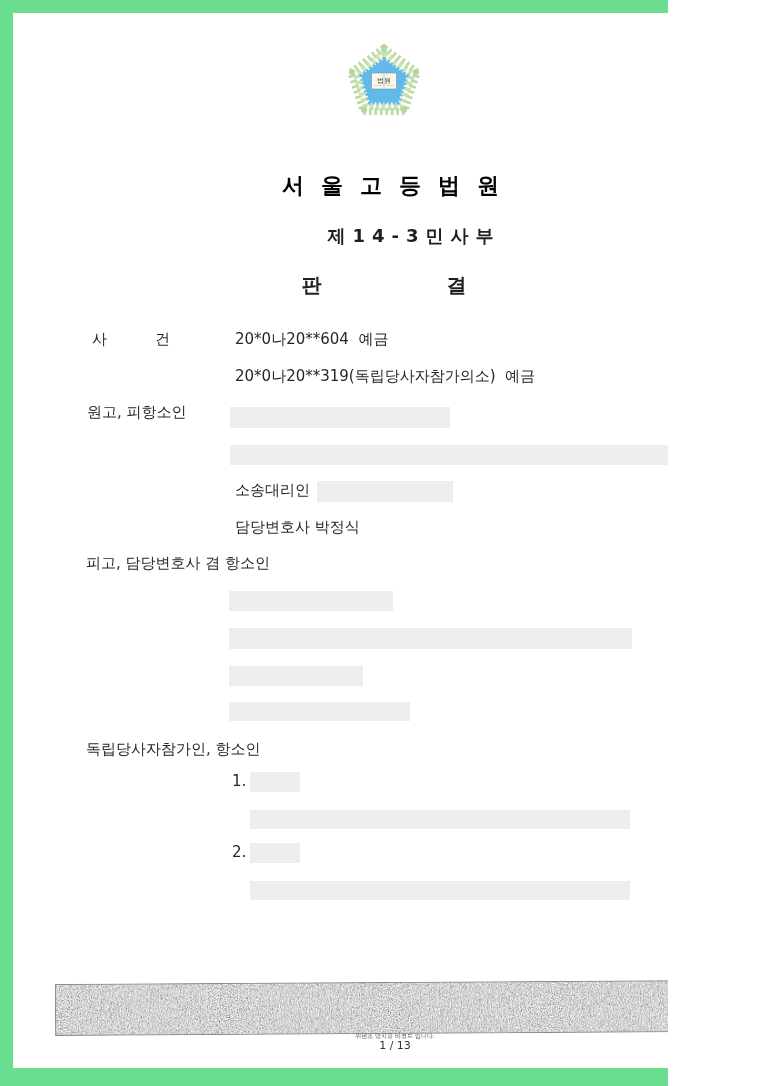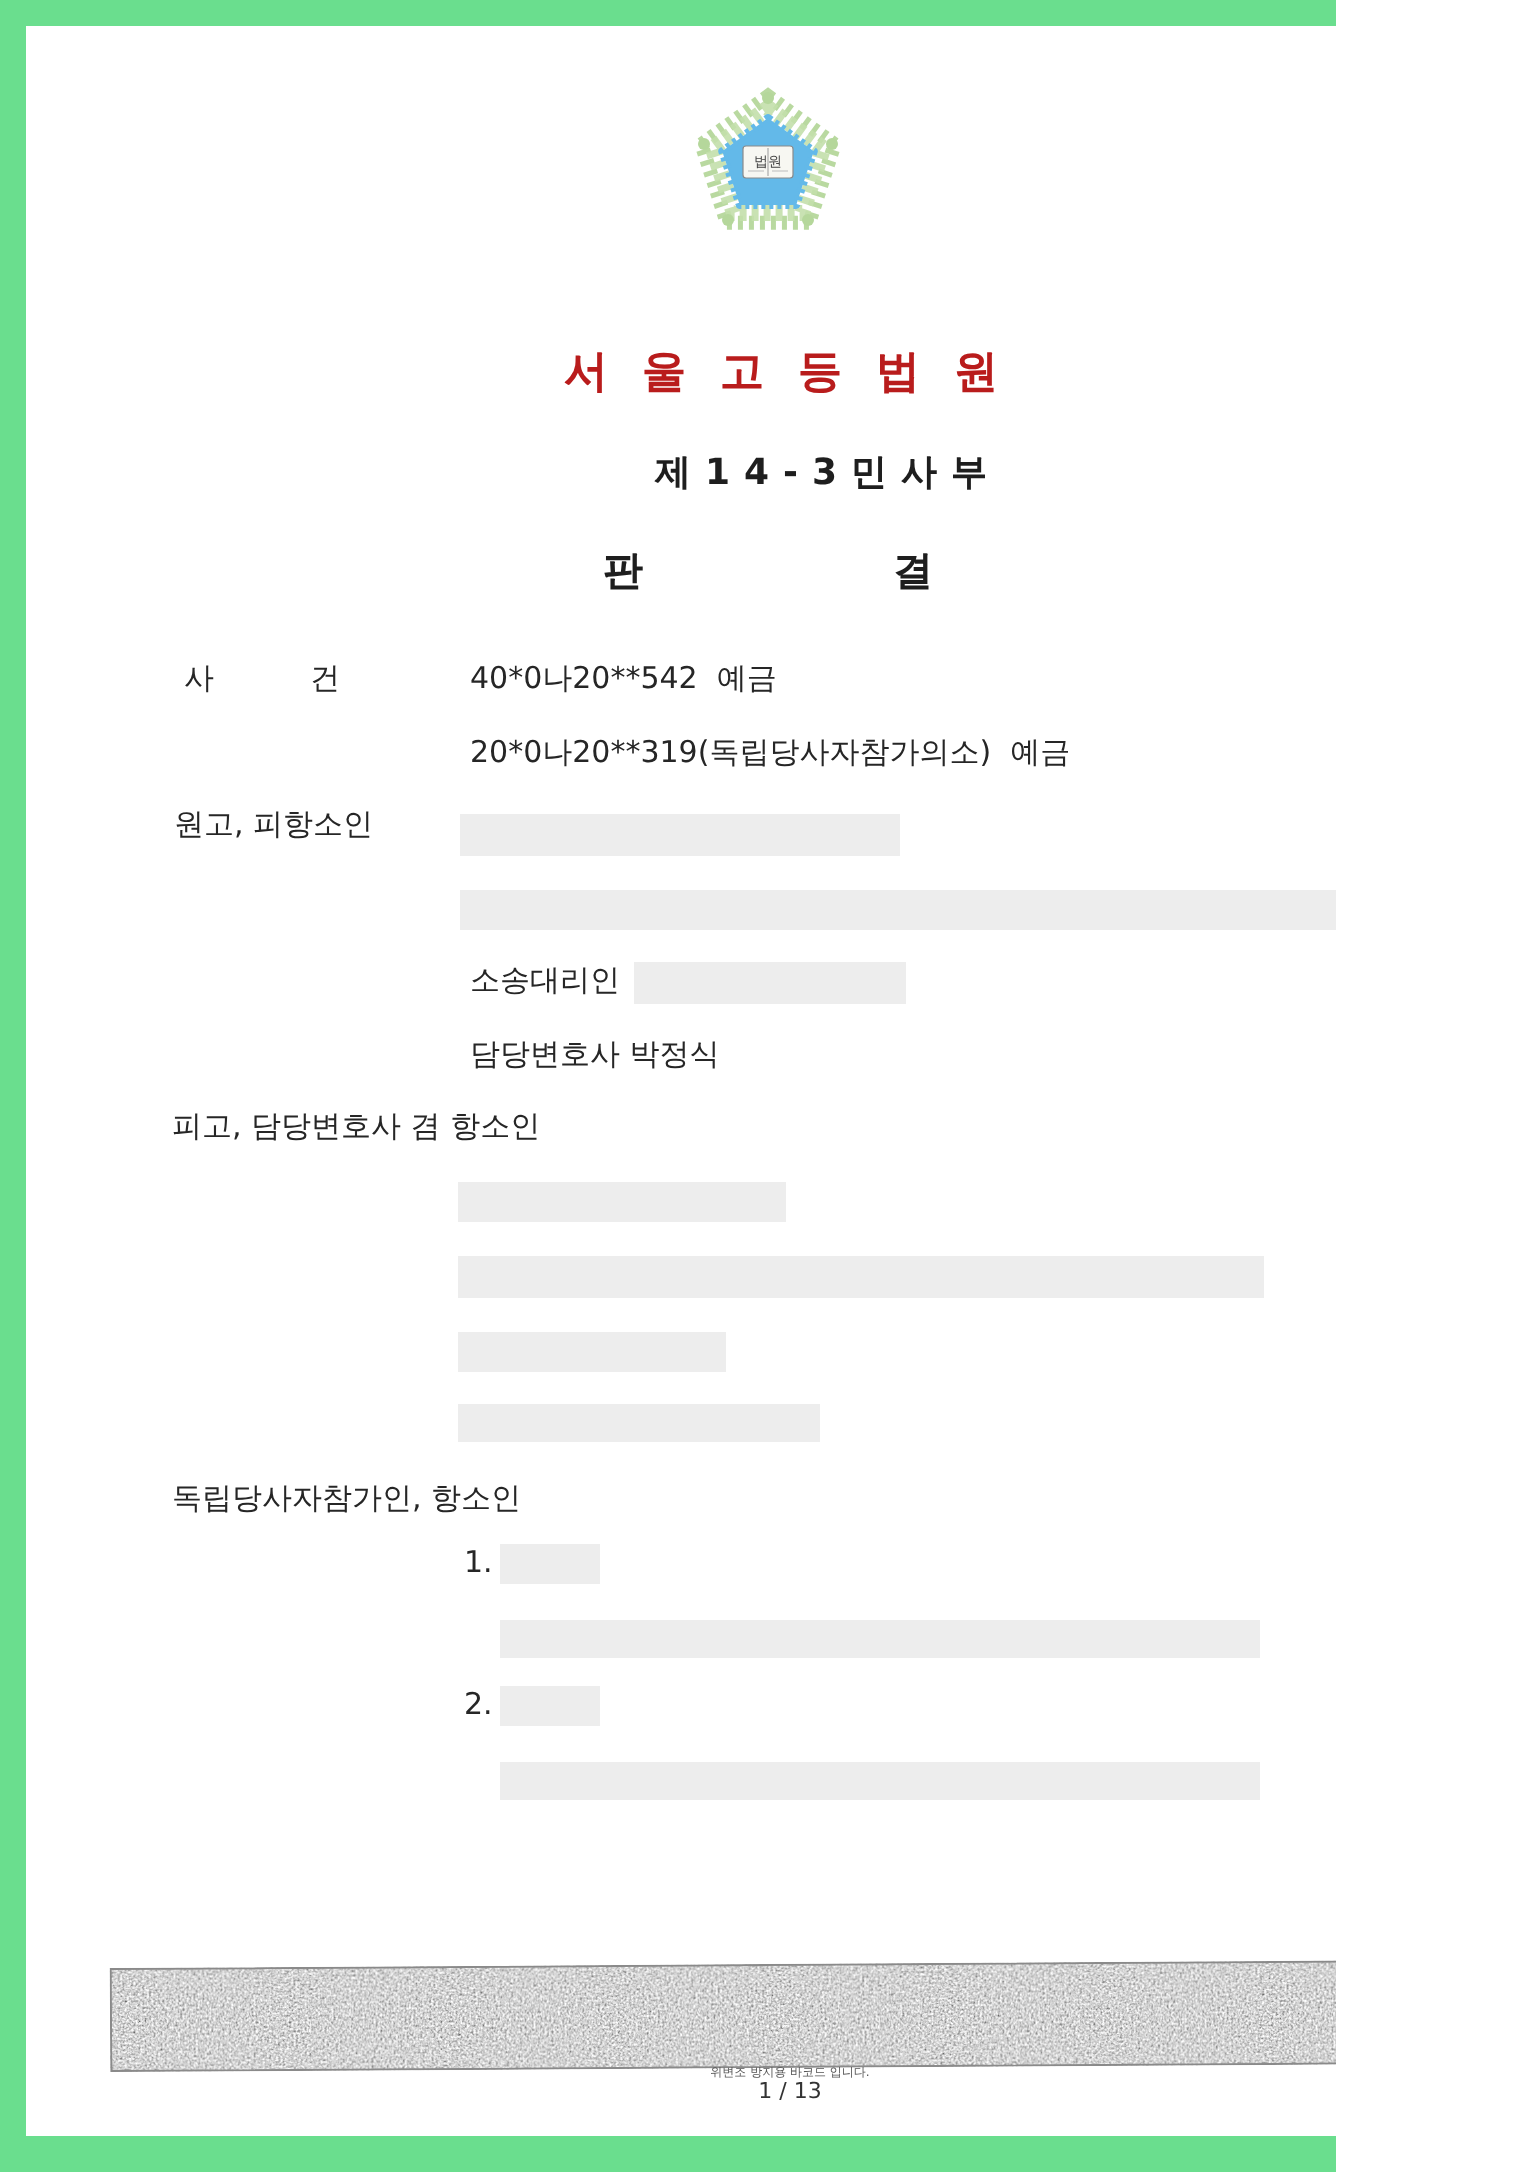--- a/index.html
+++ b/index.html
@@ -2,21 +2,21 @@
 <html><head>
 <meta charset="utf-8">
 <style>
   html,body{margin:0;padding:0;}
   body{font-family:"DejaVu Sans","Liberation Sans",sans-serif;}
   .canvas{position:relative;width:668px;height:1086px;background:#6ade8e;overflow:hidden;text-decoration:underline;}
   .sheet{position:absolute;left:13px;top:13px;width:730px;height:1055px;background:#ffffff;}
   .abs{position:absolute;}
   .txt{color:#262626;}
   .court-name{left:0;top:171px;width:768px;text-align:center;font-size:22px;font-weight:bold;
-    letter-spacing:17px;text-indent:30px;color:#b91c1c;}
+    letter-spacing:17px;text-indent:30px;color:#000000;}
   .division{left:0;top:224px;width:768px;text-align:center;font-size:18px;font-weight:bold;
     letter-spacing:7px;text-indent:20px;color:#1e1e1e;padding-left:20px;}
   .judgment{left:0;top:272px;width:768px;display:flex;justify-content:center;gap:125px;
     font-size:20px;font-weight:bold;color:#1e1e1e;}
   .row{font-size:15px;white-space:pre;}
   .case-label{left:92px;top:330px;width:78px;display:flex;justify-content:space-between;font-size:15px;}
   .val{left:235px;}
   .redact{background:#ededed;}
   .lbl-left{left:87px;}
   .noise-wrap{left:55px;top:982px;transform:rotate(-0.35deg);}
@@ -53,21 +53,21 @@
   <div class="abs division">제14-3민사부</div>
   <div class="abs judgment">
     <span>판</span>
     <span>결</span>
   </div>
 
   <div class="abs case-label txt">
     <span>사</span>
     <span>건</span>
   </div>
-  <div class="abs row val txt" style="top:330px;">40*0나20**542  예금</div>
+  <div class="abs row val txt" style="top:330px;">20*0나20**604  예금</div>
   <div class="abs row val txt" style="top:367px;">20*0나20**319(독립당사자참가의소)  예금</div>
 
   <div class="abs row lbl-left txt" style="top:403px;">원고, 피항소인</div>
   <div class="abs redact" style="left:230px;top:407px;width:220px;height:21px;"></div>
   <div class="abs redact" style="left:230px;top:445px;width:443px;height:20px;"></div>
   <div class="abs row txt" style="left:235px;top:481px;">소송대리인</div>
   <div class="abs redact" style="left:317px;top:481px;width:136px;height:21px;"></div>
   <div class="abs row txt" style="left:235px;top:518px;">담당변호사 박정식</div>
 
   <div class="abs row lbl-left txt" style="left:86px;top:554px;">피고, 담당변호사 겸 항소인</div>

